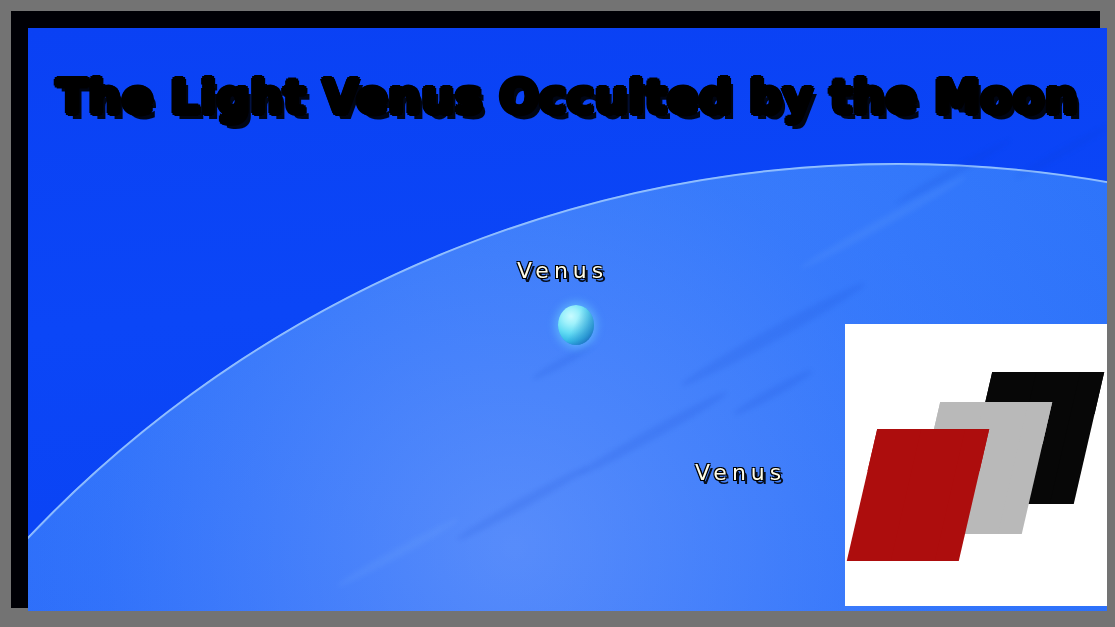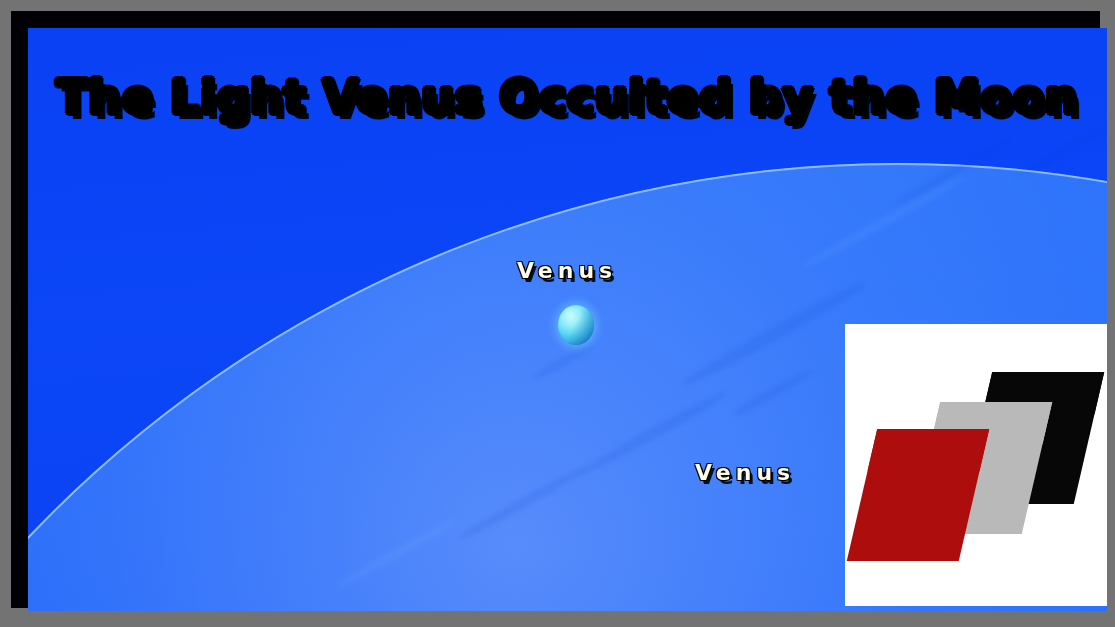--- a/index.html
+++ b/index.html
@@ -154,21 +154,21 @@
     background-clip: text;
     -webkit-text-fill-color: transparent;
     color: transparent;
   }
 
   
   .photo-label {
     position: absolute;
     font-family: "DejaVu Sans", sans-serif;
     font-size: 22px;
-    font-weight: bold;
+    font-weight: normal;
     letter-spacing: 5px;
     color: #fdfbe8;
     text-shadow:
       -1px -1px 0 #000, 1px -1px 0 #000, -1px 1px 0 #000, 1px 1px 0 #000,
       3px 4px 0 rgba(0,0,0,0.88);
     white-space: nowrap;
     text-align: center;
   }
   #label-venus { left: 489px; top: 230px; }
   #label-moon  { left: 667px; top: 432px; }

